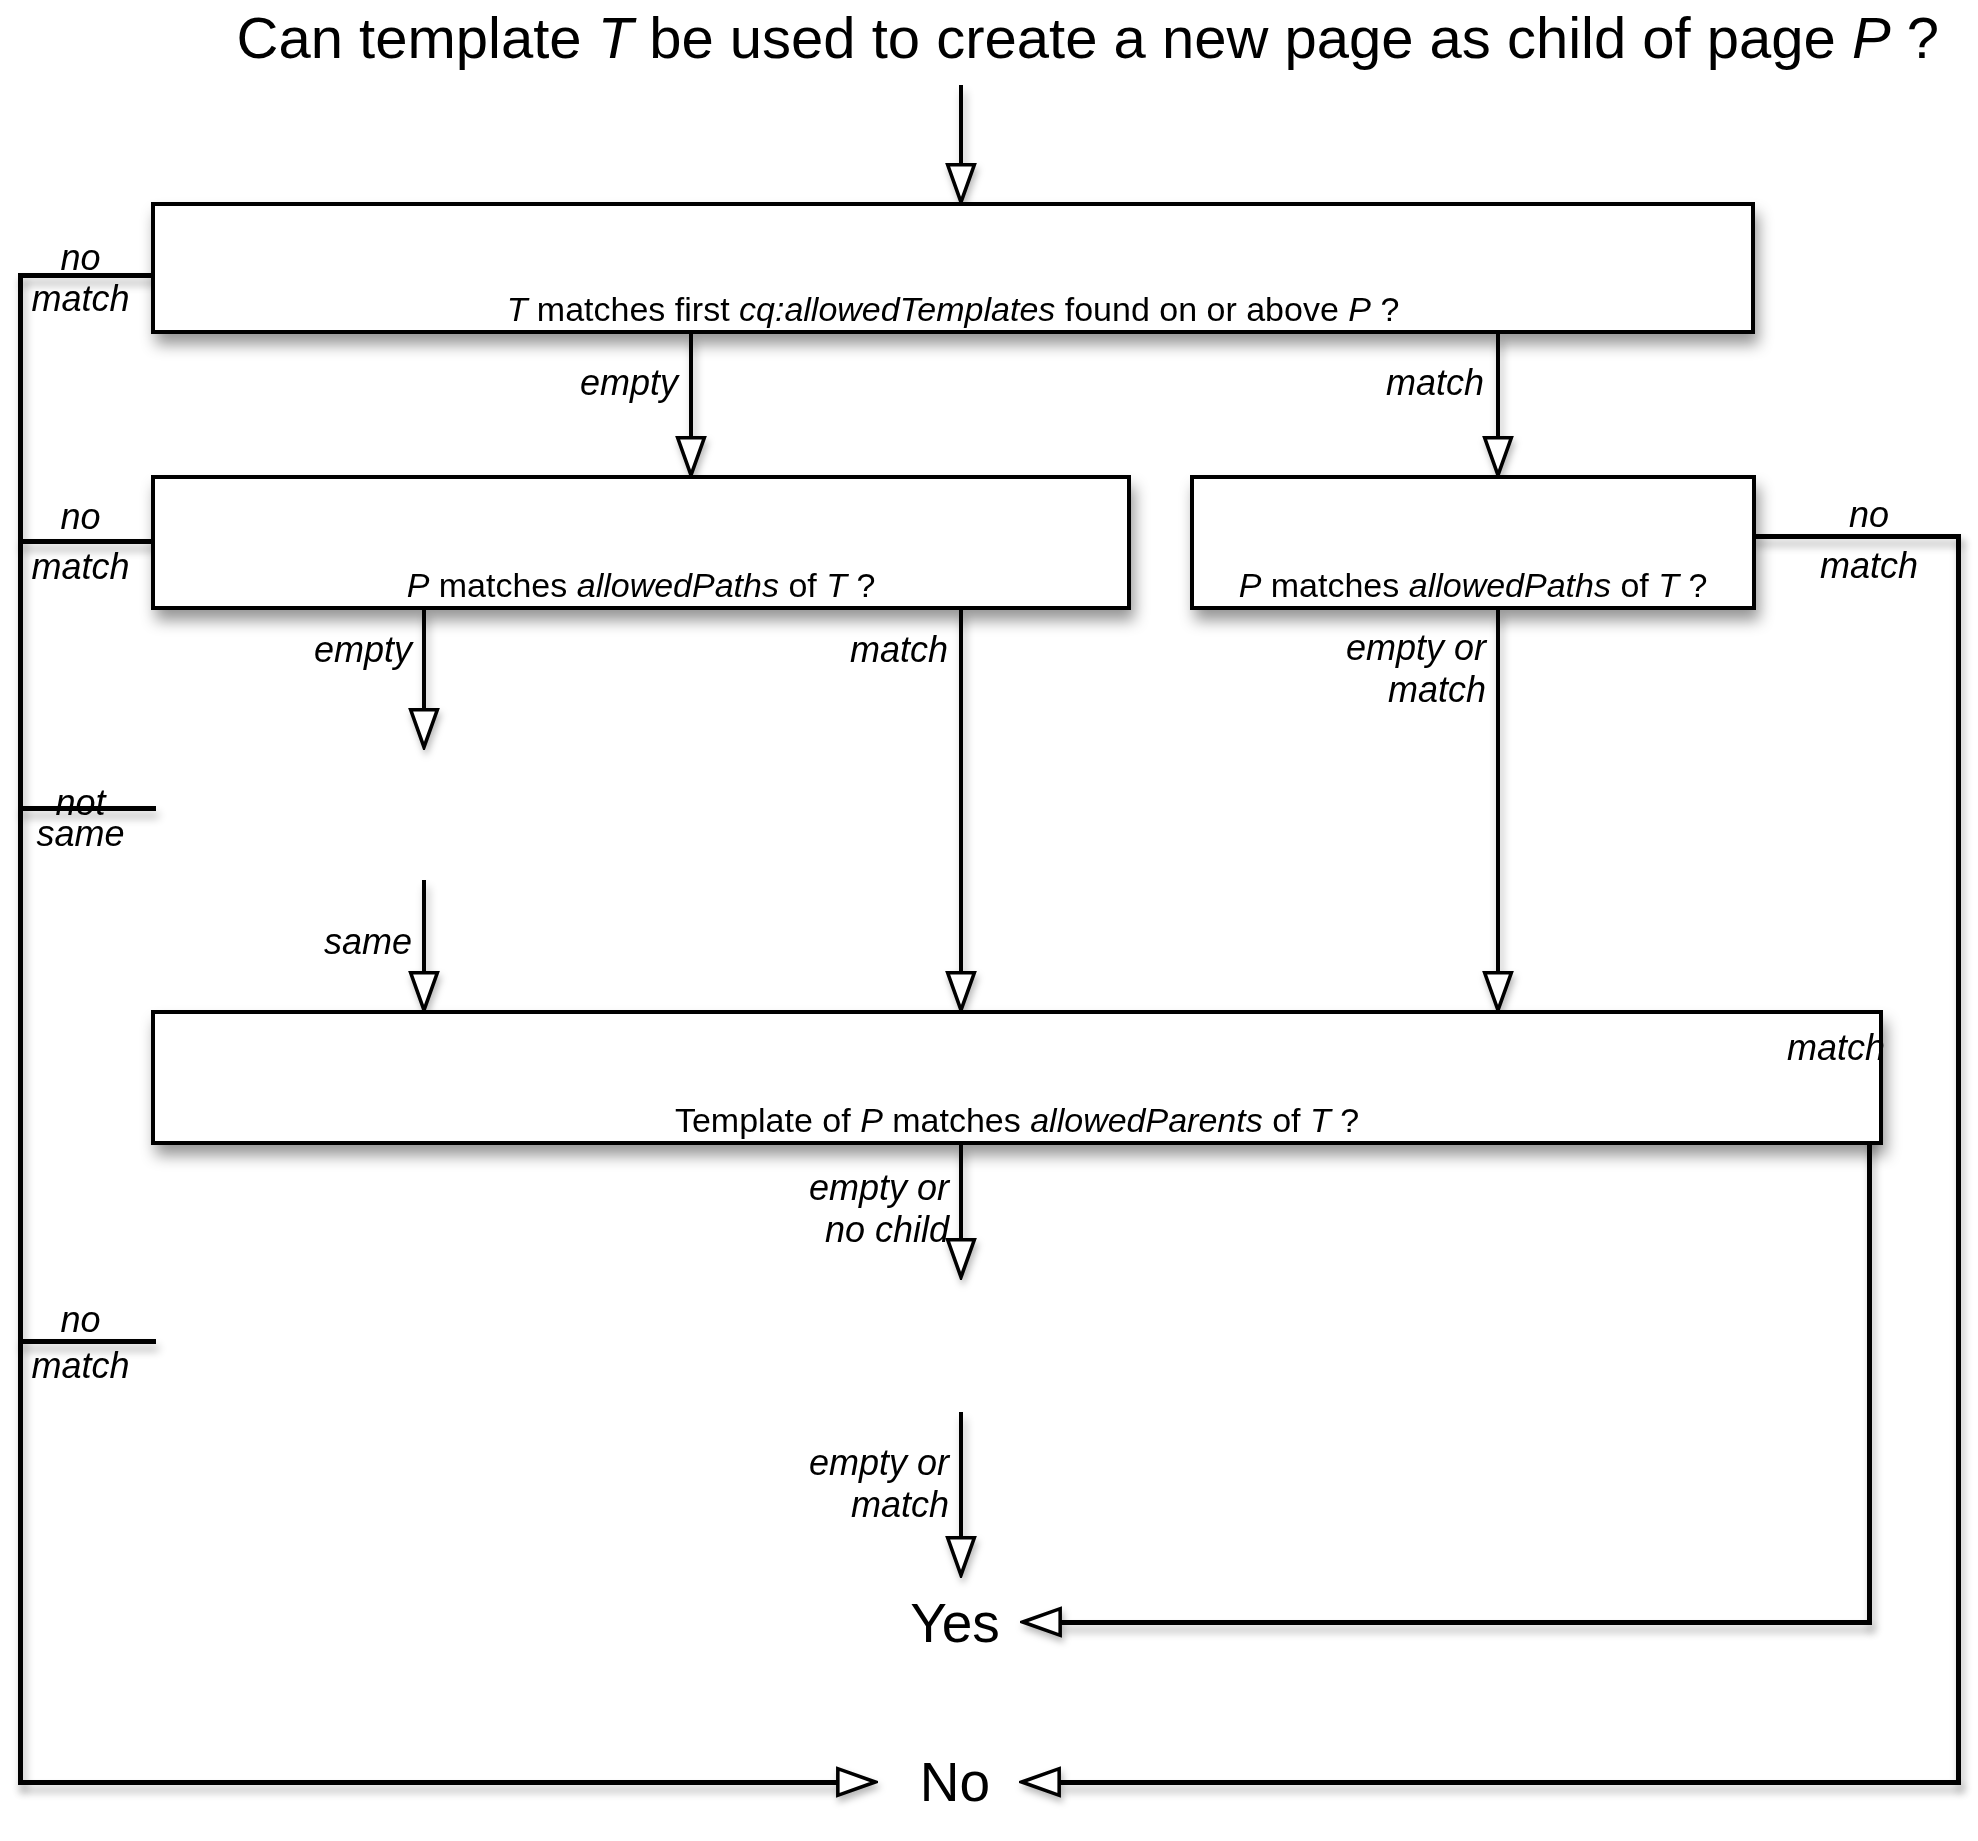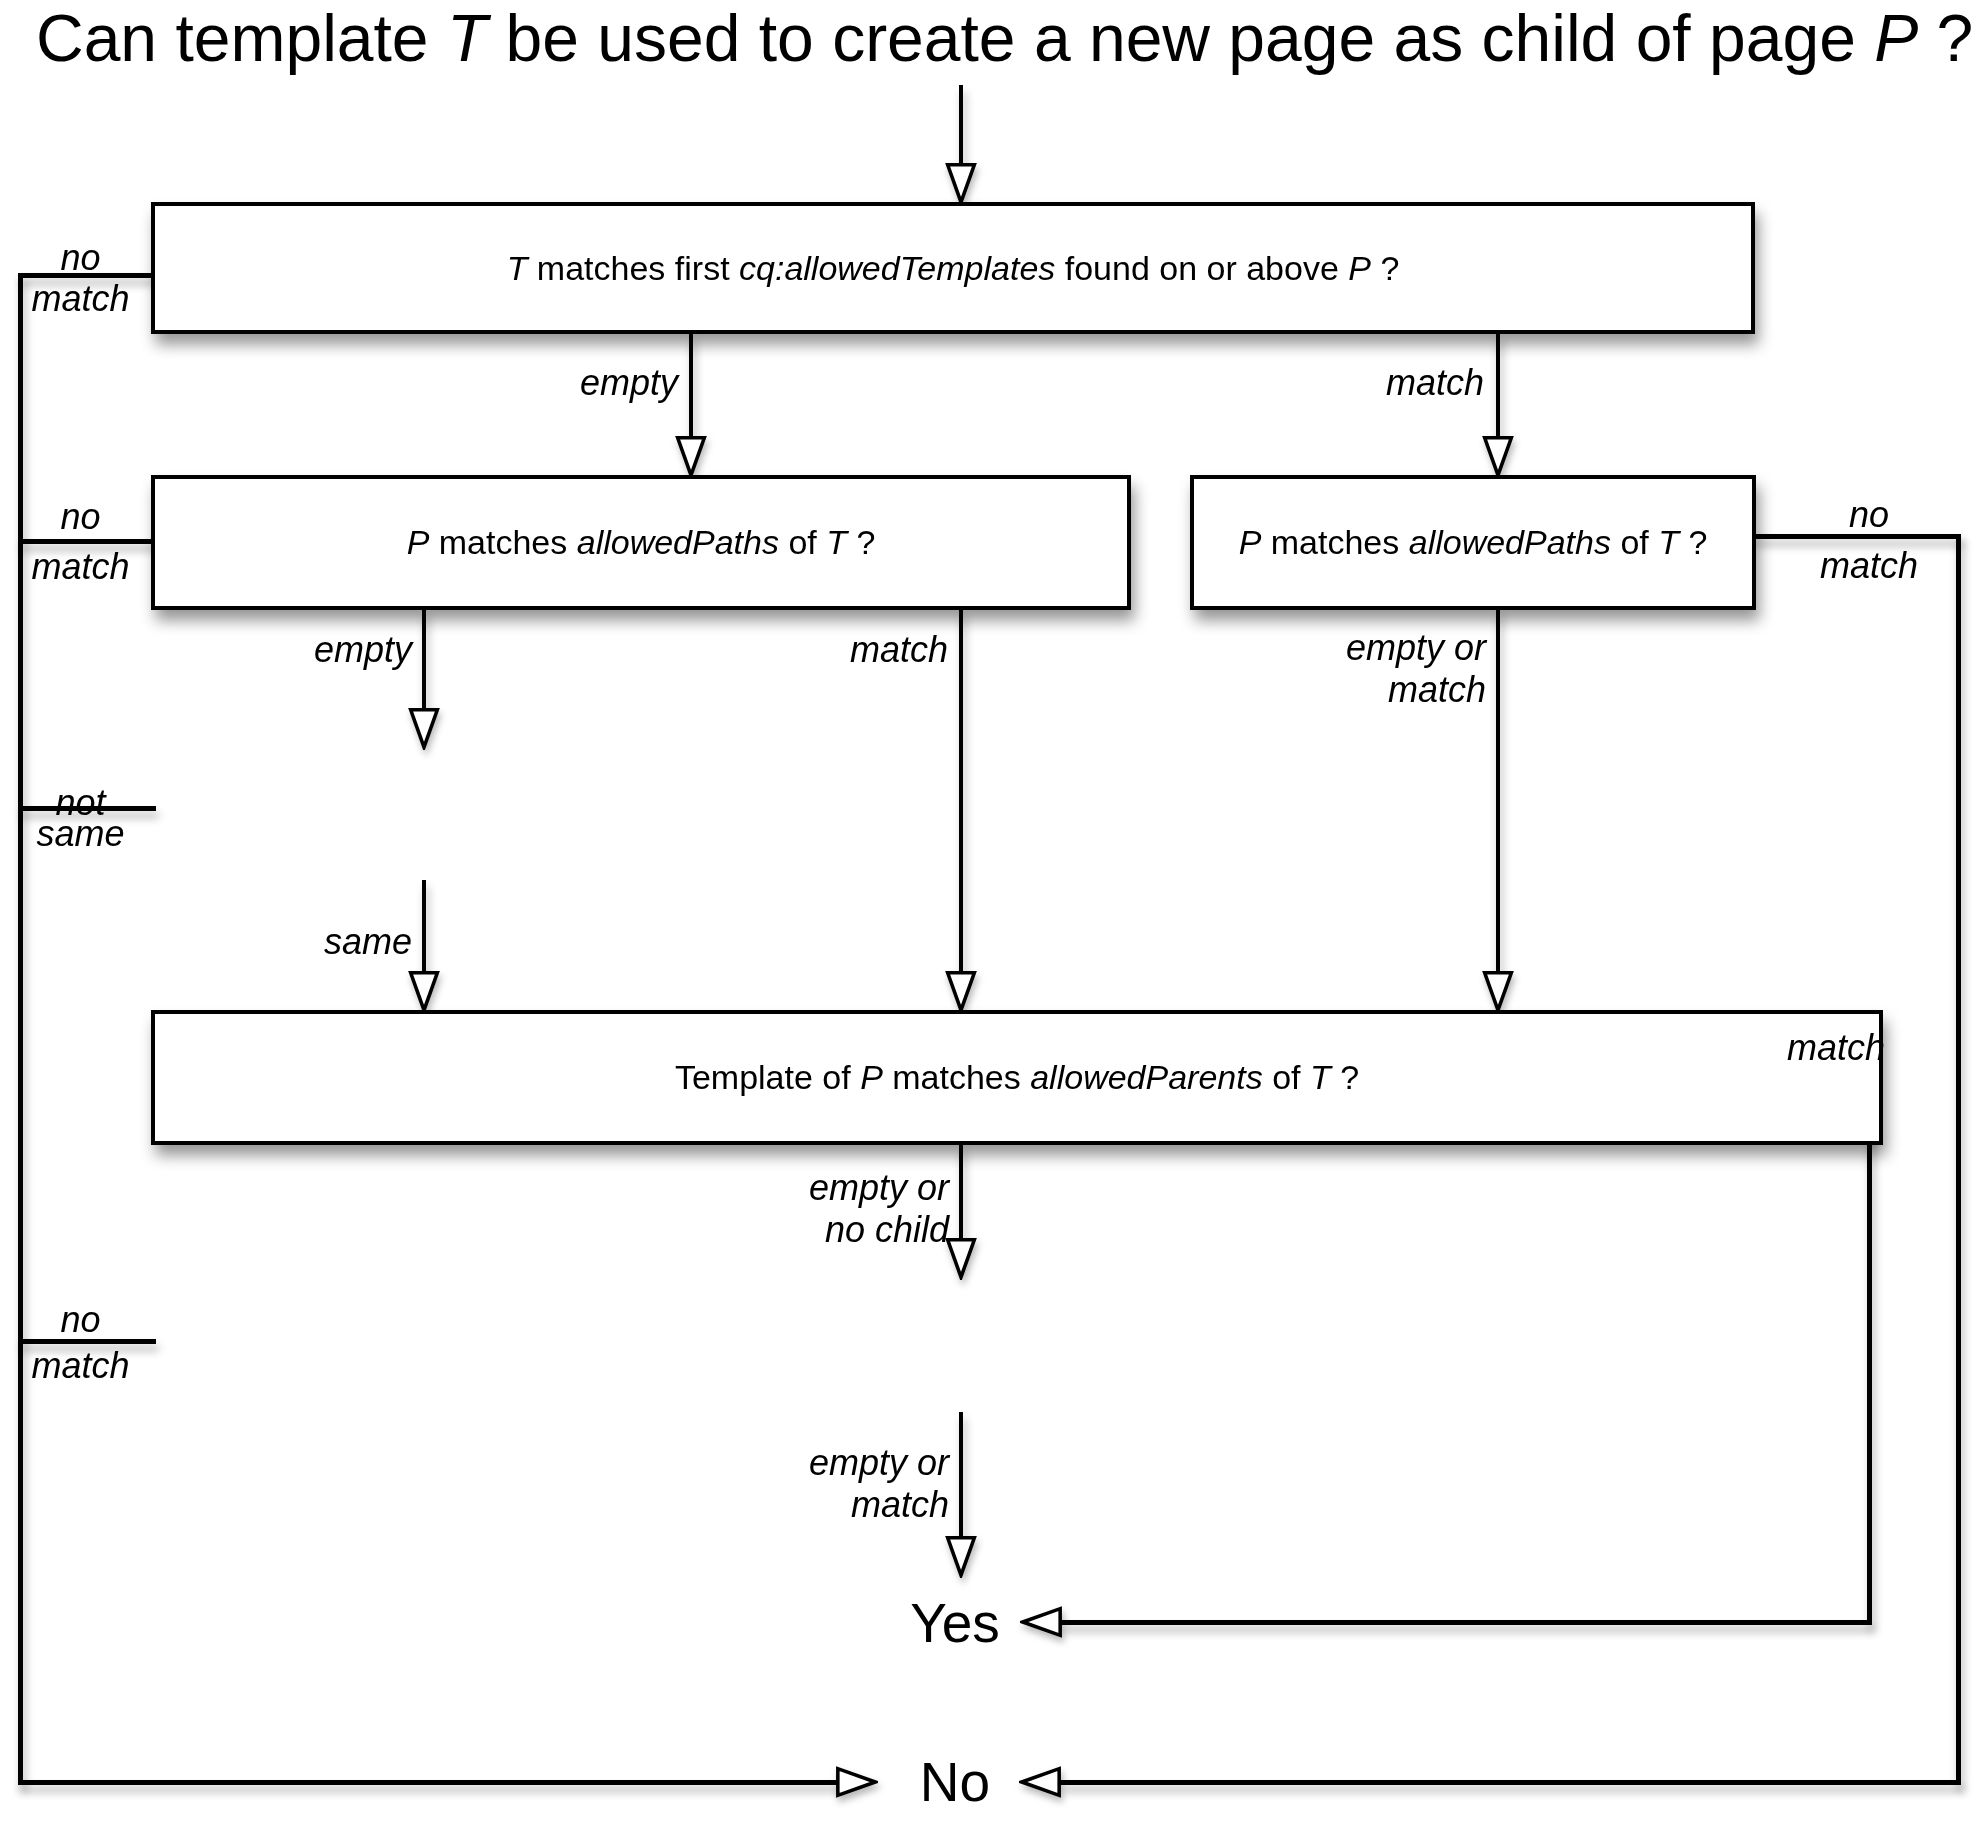--- a/index.html
+++ b/index.html
@@ -3,28 +3,28 @@
 <meta charset="utf-8">
 <style>
   :root { --ink:#000000; --paper:#ffffff; }
   html,body { margin:0; padding:0; background:var(--paper); }
   #canvas {
     position:relative; width:1978px; height:1841px; background:var(--paper);
     font-family:"Liberation Sans","DejaVu Sans",sans-serif; color:var(--ink);
     overflow:hidden;
   }
   .title {
-    position:absolute; left:0; top:7.1px; width:1939px; text-align:left;
-    font-size:66px; line-height:62px; white-space:nowrap;margin-left:36px;
+    position:absolute; left:0; top:7.1px; width:1939px; text-align:right;
+    font-size:58px; line-height:62px; white-space:nowrap;
   }
   .node {
     position:absolute; box-sizing:border-box; background:var(--paper);
     border:4.5px solid var(--ink);
     box-shadow:3.6px 10.7px 14.3px rgba(0,0,0,0.42);
-    display:flex; align-items:center; justify-content:center;
+    display:flex; align-items:flex-end; justify-content:center;
     font-size:34px; line-height:1.2; text-align:center; white-space:nowrap;
   }
   .ln { position:absolute; background:var(--ink); box-shadow:2.7px 7.1px 8px rgba(0,0,0,0.30); }
   .elabel {
     position:absolute; font-style:italic; font-size:36px; line-height:42px;
     white-space:nowrap;
   }
   .ta-r { text-align:right; }
   .ta-c { text-align:center; }
   .lbl-line { display:block; }

